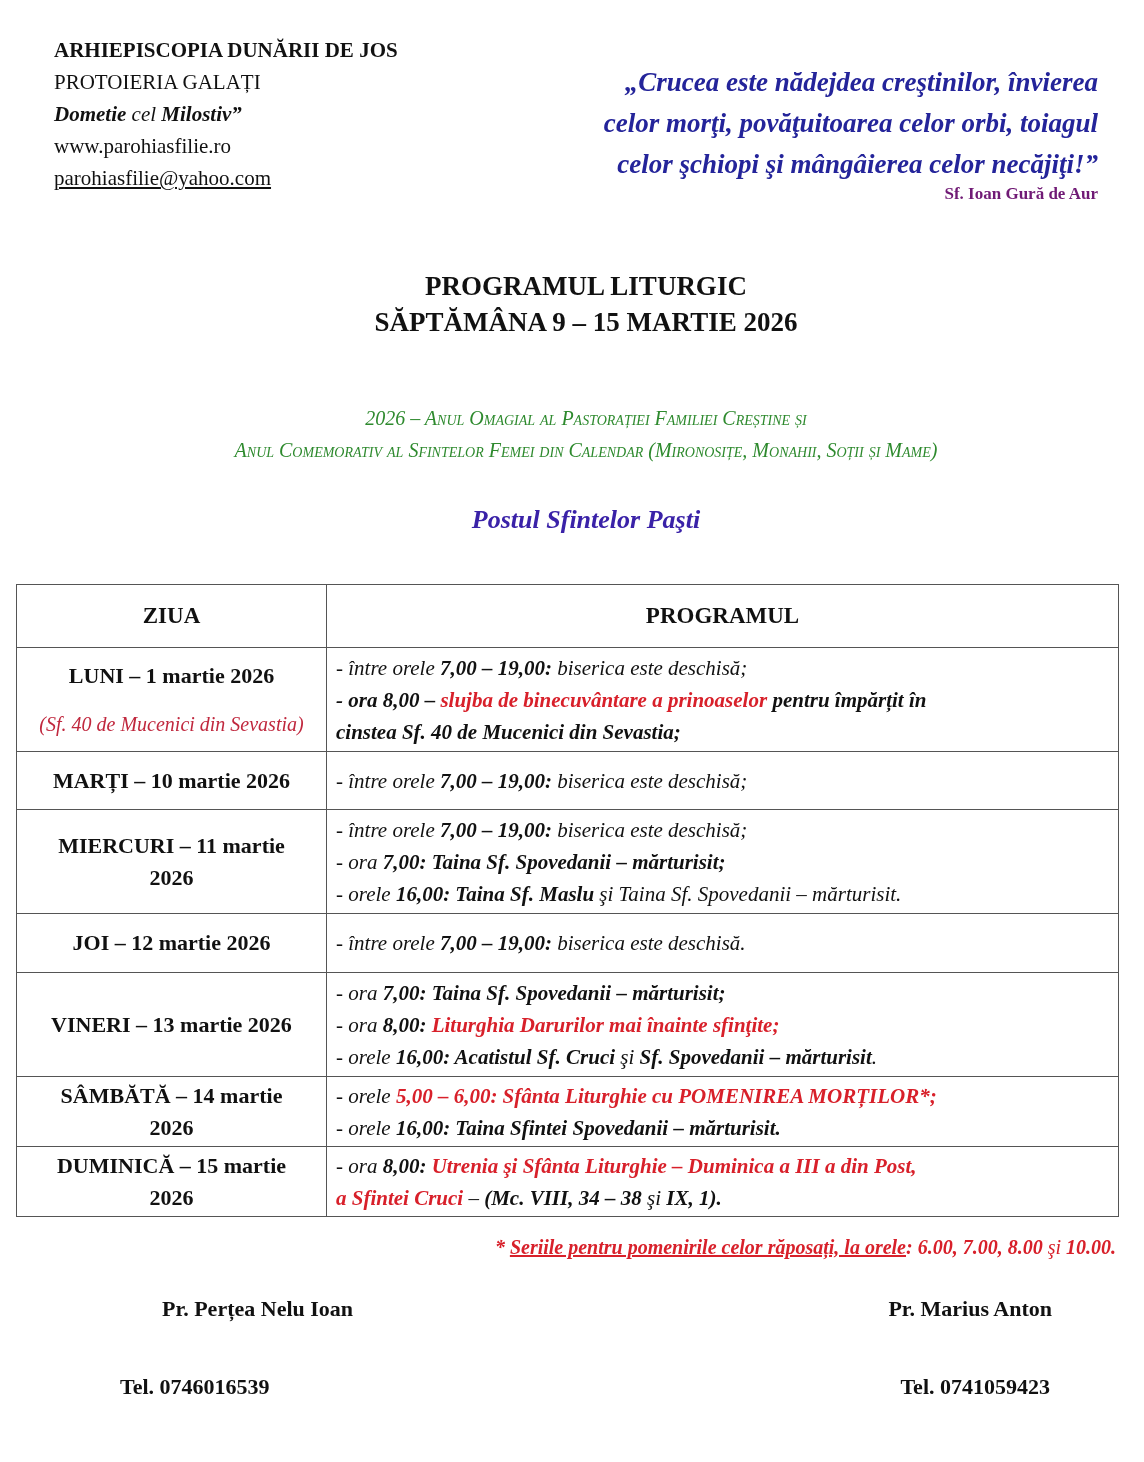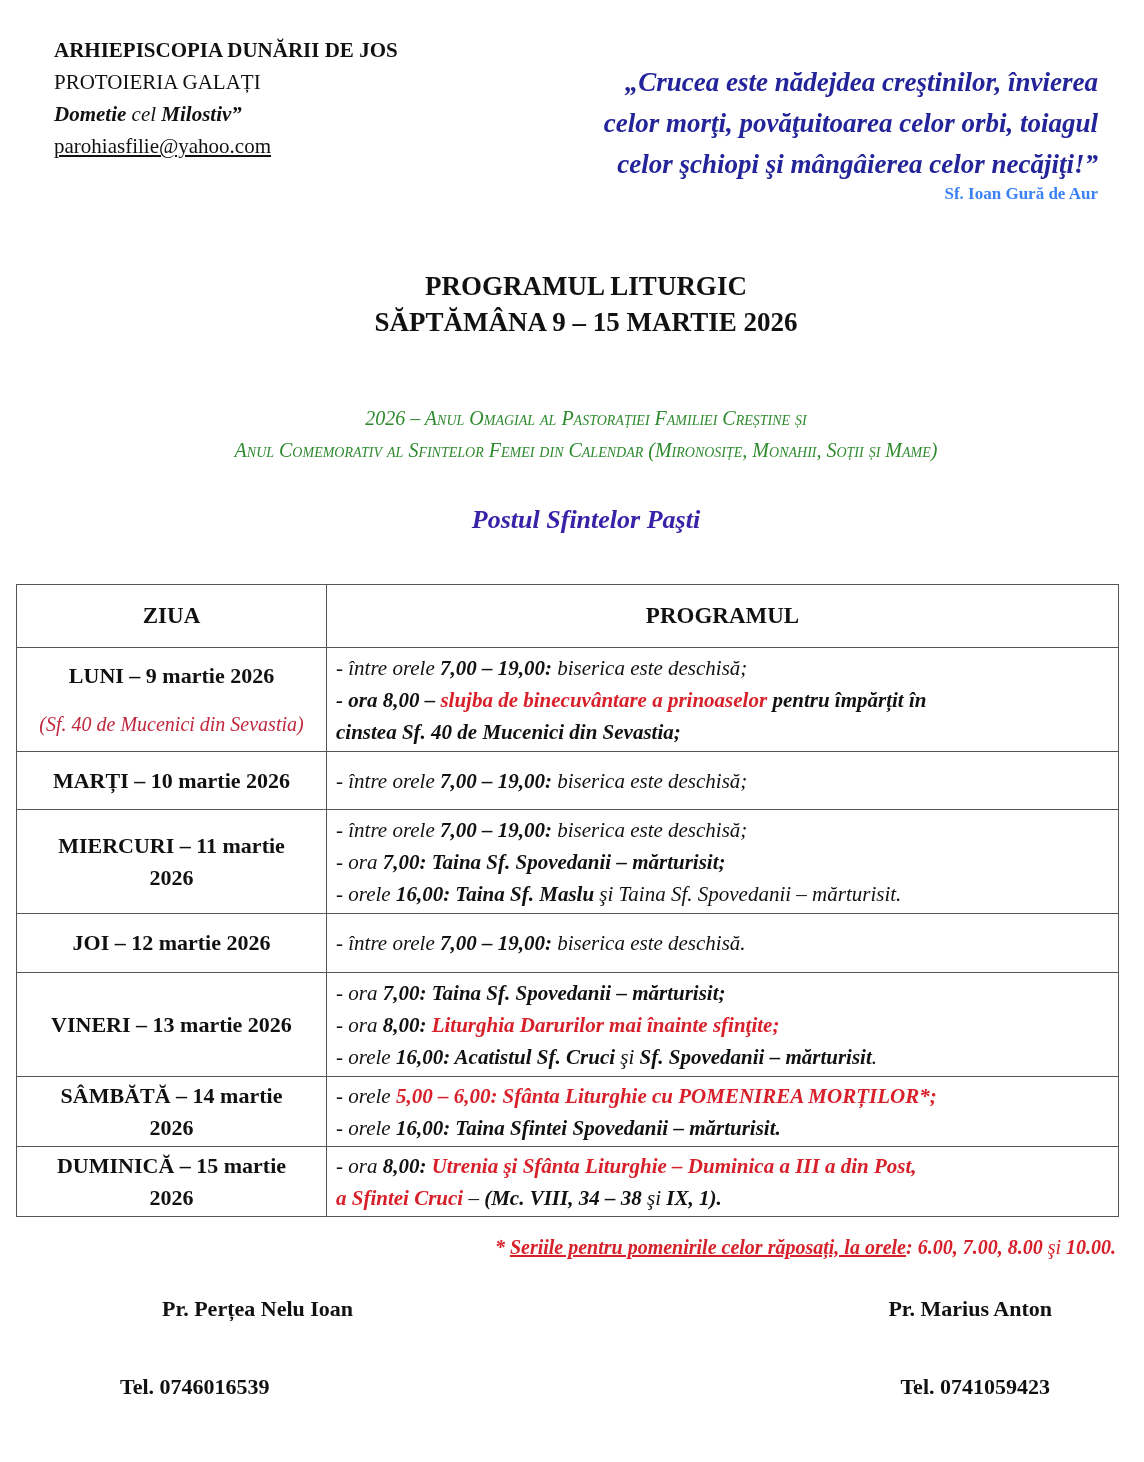--- a/index.html
+++ b/index.html
@@ -17,21 +17,21 @@
   .i { font-style: italic; }
   .ul { text-decoration: underline; }
 
   
   .quote {
     right: 46px; top: 62px; width: 640px; text-align: right;
     font-size: 27px; line-height: 41px; font-style: italic; font-weight: bold;
     color: #24249a;
   }
   .quote-author {
-    right: 46px; top: 184px; font-size: 17px; font-weight: bold; color: #3b82f6;
+    right: 46px; top: 184px; font-size: 17px; font-weight: bold; color: #701a75;
   }
 
   
   .title {
     left: 0; width: 1172px; text-align: center; font-weight: bold;
     font-size: 27px; line-height: 36px;
   }
   .green {
     left: 0; width: 1172px; text-align: center; color: #2e8a2e;
     font-style: italic; font-size: 20px; line-height: 32px; font-variant: small-caps;
@@ -72,20 +72,21 @@
 
   .sig { font-size: 22px; font-weight: bold; }
 </style>
 </head>
 <body>
 
 <div class="abs hdr-left">
   <div class="b">ARHIEPISCOPIA DUNĂRII DE JOS</div>
   <div>PROTOIERIA GALAȚI</div>
   <div><span class="b i">Dometie</span><span class="i"> cel </span><span class="b i">Milostiv”</span></div>
+  <div>www.parohiasfilie.ro</div>
   <div class="ul">parohiasfilie@yahoo.com</div>
 </div>
 
 <div class="abs quote">
   <div>„Crucea este nădejdea creştinilor, învierea</div>
   <div>celor morţi, povăţuitoarea celor orbi, toiagul</div>
   <div>celor şchiopi şi mângâierea celor necăjiţi!”</div>
 </div>
 <div class="abs quote-author">Sf. Ioan Gură de Aur</div>
 
@@ -103,21 +104,21 @@
 
 <table class="sched">
   <tbody>
       <tr>
     <th style="width:309px;">ZIUA</th>
     <th>PROGRAMUL</th>
   </tr>
 
   <tr style="height:104px;">
     <td class="day">
-      <span style="display:block">LUNI – 9 martie 2026</span>
+      <span style="display:block">LUNI – 1 martie 2026</span>
       <span class="sub">(Sf. 40 de Mucenici din Sevastia)</span>
     </td>
     <td class="prog">
       <span class="ln"><span>- între orele </span><span class="bo">7,00 – 19,00:</span><span>  biserica este deschisă;</span></span>
       <span class="ln bo"><span>- ora 8,00 – </span><span class="red">slujba de binecuvântare a prinoaselor</span><span> pentru împărțit în</span></span>
       <span class="ln bo">cinstea Sf. 40 de Mucenici din Sevastia;</span>
     </td>
   </tr>
 
   <tr style="height:58px;">

